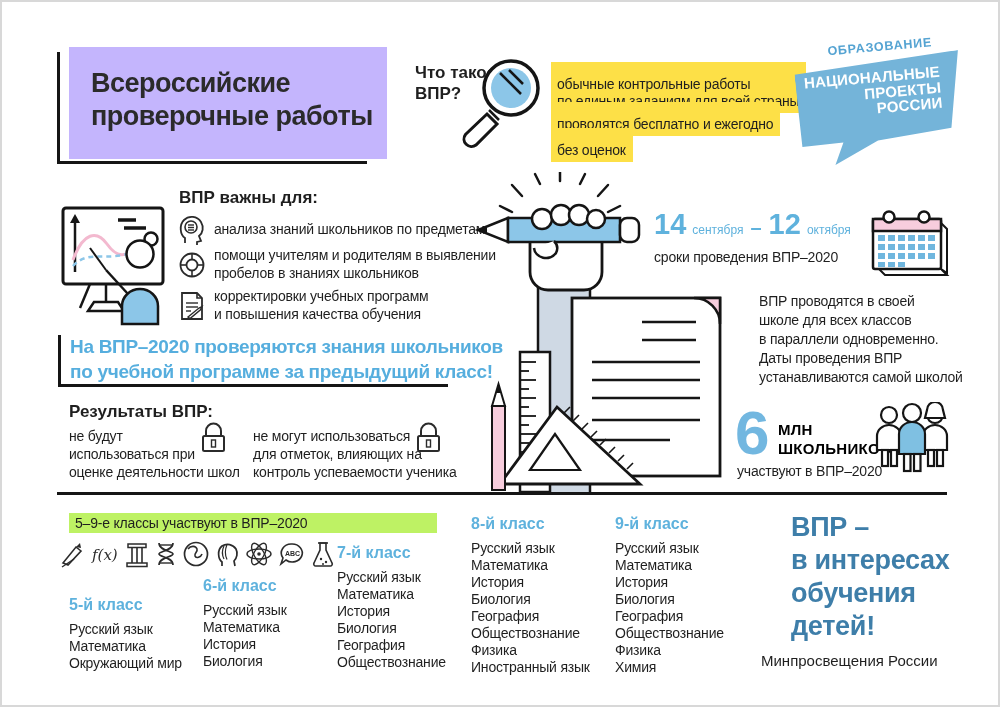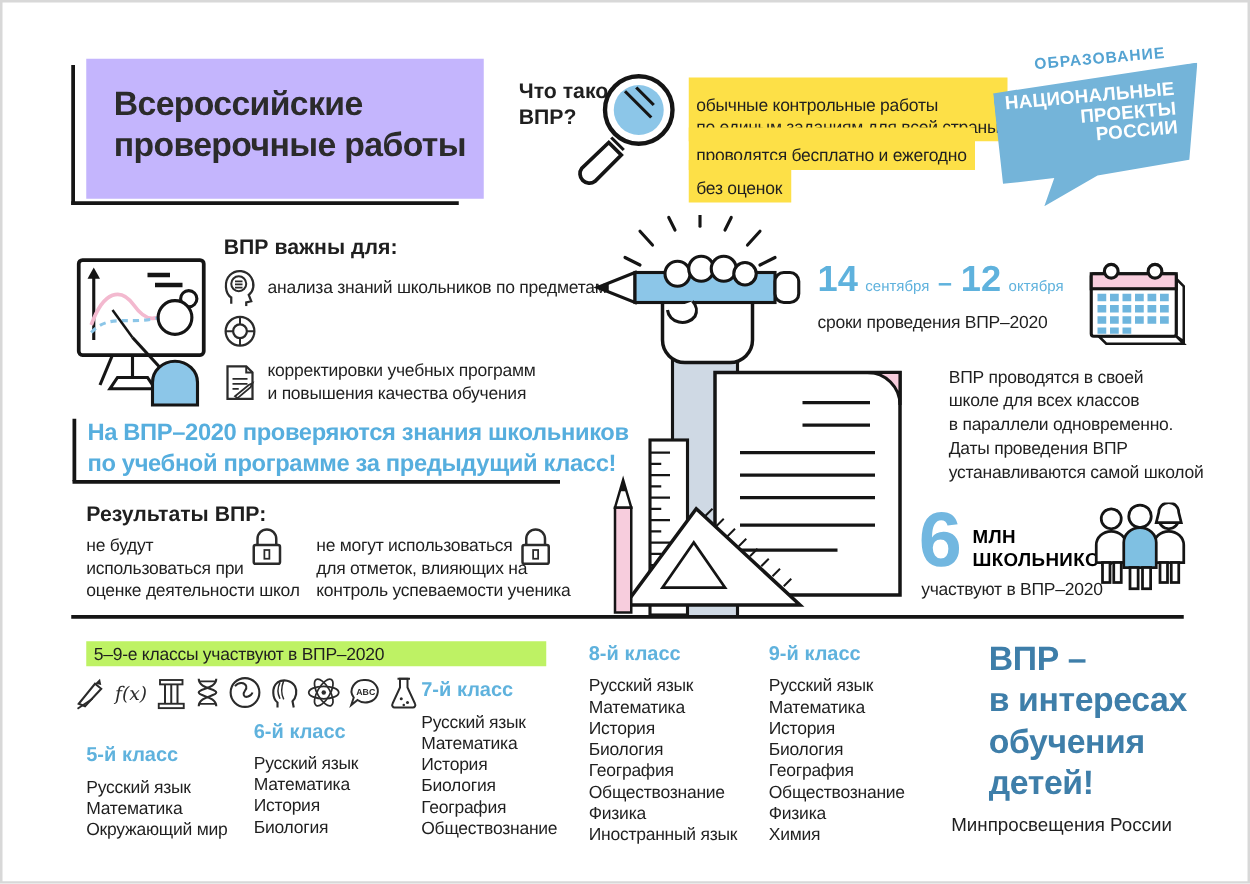--- a/index.html
+++ b/index.html
@@ -104,20 +104,22 @@
   <div class="abs body-txt" style="left:212px;top:218px">анализа знаний школьников по предметам</div>
 
   <svg class="abs" style="left:175px;top:248px" width="30" height="30" viewBox="0 0 30 30">
     <circle cx="15" cy="15" r="11.5" fill="none" stroke="#2b2b2b" stroke-width="1.8"></circle>
     <circle cx="15" cy="15" r="5.5" fill="none" stroke="#2b2b2b" stroke-width="1.8"></circle>
     <line x1="15" y1="3.5" x2="15" y2="9.5" stroke="#2b2b2b" stroke-width="1.6"></line>
     <line x1="15" y1="20.5" x2="15" y2="26.5" stroke="#2b2b2b" stroke-width="1.6"></line>
     <line x1="3.5" y1="15" x2="9.5" y2="15" stroke="#2b2b2b" stroke-width="1.6"></line>
     <line x1="20.5" y1="15" x2="26.5" y2="15" stroke="#2b2b2b" stroke-width="1.6"></line>
   </svg>
+  <div class="abs body-txt pre" style="left:212px;top:244px">помощи учителям и родителям в выявлении
+пробелов в знаниях школьников</div>
 
   <svg class="abs" style="left:176px;top:288px" width="28" height="32" viewBox="0 0 28 32">
     <path d="M4,3 H19 L24,8 V29 H4 Z" fill="#fff" stroke="#2b2b2b" stroke-width="1.8"></path>
     <path d="M19,3 V8 H24" fill="none" stroke="#2b2b2b" stroke-width="1.6"></path>
     <line x1="8" y1="13" x2="20" y2="13" stroke="#2b2b2b" stroke-width="1.4"></line>
     <line x1="8" y1="17" x2="20" y2="17" stroke="#2b2b2b" stroke-width="1.4"></line>
     <line x1="8" y1="21" x2="13" y2="21" stroke="#2b2b2b" stroke-width="1.4"></line>
     <path d="M10,27 L21,18 L24,16.5 L22.5,19.7 L12,28.5 Z" fill="#fff" stroke="#2b2b2b" stroke-width="1.4"></path>
   </svg>
   <div class="abs body-txt pre" style="left:212px;top:285px">корректировки учебных программ

